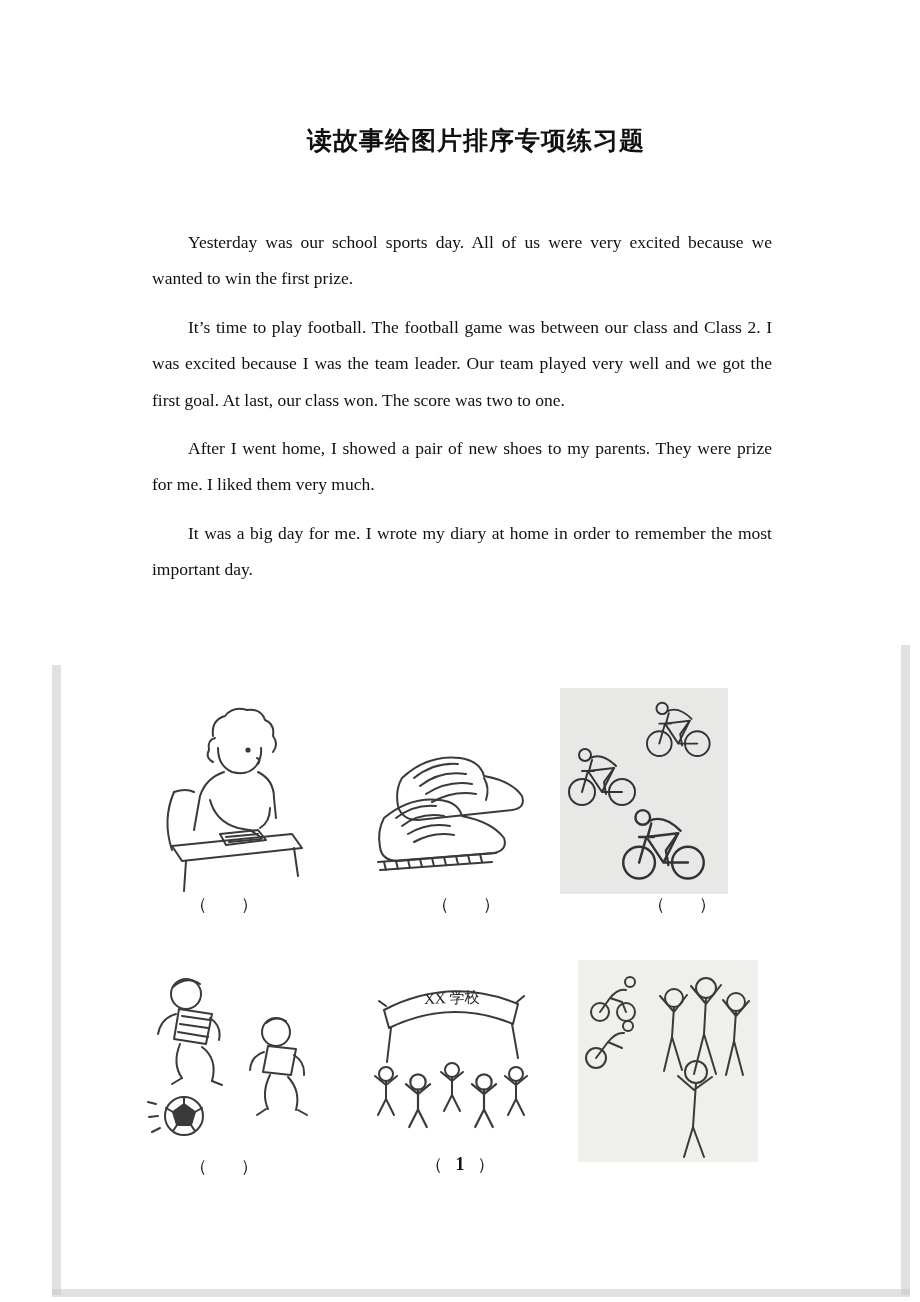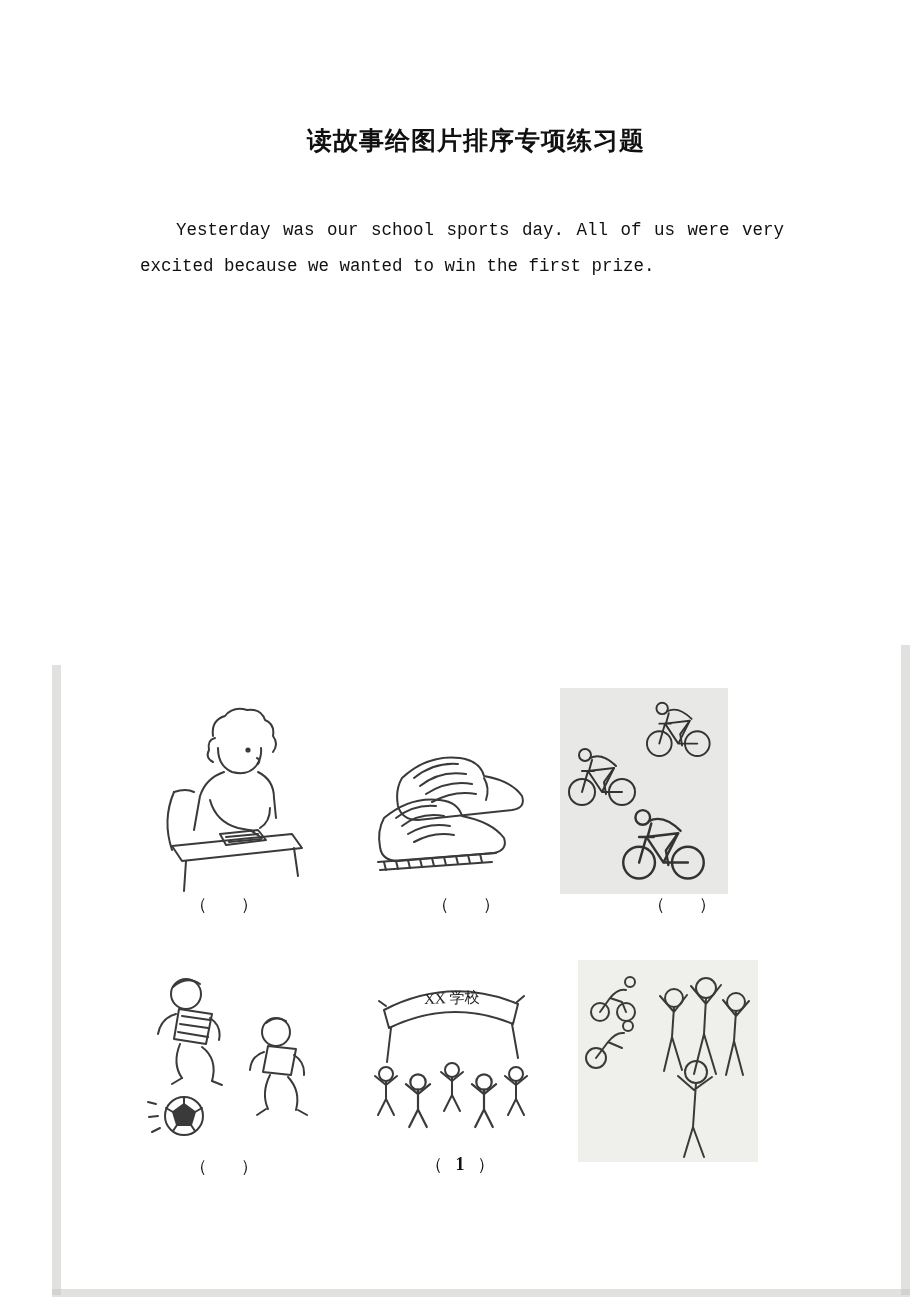--- a/index.html
+++ b/index.html
@@ -29,26 +29,25 @@
     width: 648px;
     font-size: 17.5px;
     font-weight: 700;
   }
   .story {
     position: absolute;
     top: 212px; left: 140px;
     width: 644px;
   }
   .story p {
-    margin: 0;
+    margin: 12px;
     font-size: 17.5px;
     line-height: 36.4px;
     text-indent: 36px;
     text-align: justify;
-    font-family: Liberation Mono, monospace;
   }
   .fig { position: absolute; }
   .fig svg { display: block; }
   .blank {
     position: absolute;
     font-size: 17px;
     white-space: pre;
   }
   .footer-line {
     position: absolute;
@@ -70,20 +69,23 @@
 </head>
 <body>
 
 <div class="page">
 
   <h1 class="title">读故事给图片排序专项练习题</h1>
 
 
   <div class="story">
     <p>Yesterday was our school sports day. All of us were very excited because we wanted to win the first prize.</p>
+    <p>It’s time to play football. The football game was between our class and Class 2. I was excited because I was the team leader. Our team played very well and we got the first goal. At last, our class won. The score was two to one.</p>
+    <p>After I went home, I showed a pair of new shoes to my parents. They were prize for me. I liked them very much.</p>
+    <p>It was a big day for me. I wrote my diary at home in order to remember the most important day.</p>
   </div>
 
   <div class="fig" style="left:158px; top:698px;">
     <svg width="150" height="198" viewBox="0 0 150 198">
       <g fill="none" stroke="#3a3a3a" stroke-width="2" stroke-linecap="round" stroke-linejoin="round">
         <path d="M55 38 q-2-16 12-20 q8-10 22-6 q14-2 18 10 q10 4 8 16 q6 8 0 16"></path>
         <path d="M57 40 q-8 2-6 12 q-4 8 4 12"></path>
         <path d="M60 50 q0 18 14 24 q16 4 24-6 q6-8 5-18"></path>
         <circle cx="90" cy="52" r="1.6" fill="#3a3a3a"></circle>
         <path d="M99 60 q4 2 1 6"></path>

